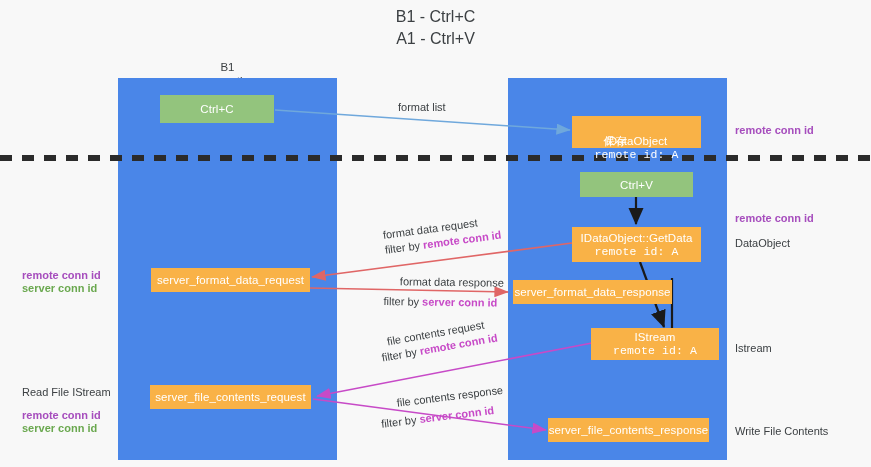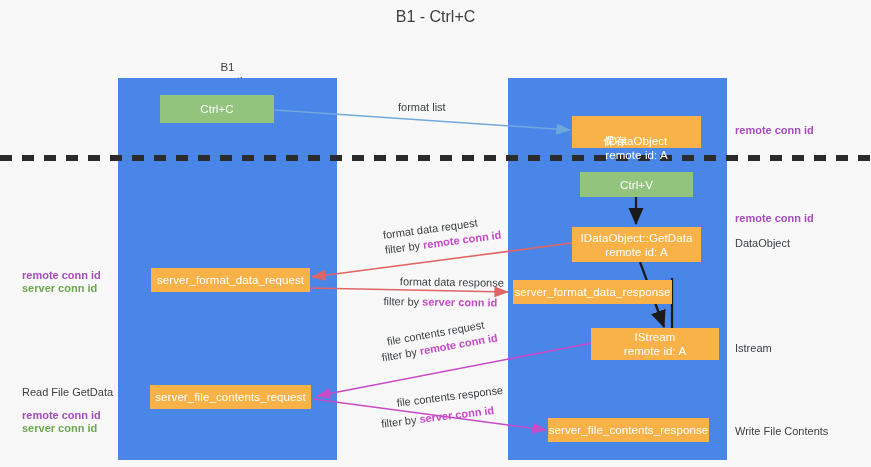--- a/index.html
+++ b/index.html
@@ -22,21 +22,21 @@
     display:flex;flex-direction:column;
     align-items:center;justify-content:center;
     color:#ffffff;
     font-size:11.5px;
     line-height:14px;
     text-align:center;
     letter-spacing:.1px;
   }
   .node.green{background:#93c47d;}
   .node.orange{background:#f9b247;}
-  .node .l2{font-size:11.5px;}
+  .node .l2{font-size:11.5px;font-family:Liberation Mono, monospace;}
 
   .colhead{
     position:absolute;
     text-align:center;
     font-size:11.5px;
     line-height:14px;
     color:#3c4043;
     margin-top:12px;
   }
   .title{
@@ -86,20 +86,21 @@
     font-size:11.5px;line-height:14px;color:#ffffff;
   }
 </style>
 </head>
 <body>
 
 <div id="stage">
 
   <div class="title">
     <div>B1 - Ctrl+C</div>
+    <div>A1 - Ctrl+V</div>
   </div>
 
   <div class="colhead" style="left:118px;top:48px;width:219px;">
     <div>B1</div>
     <div>connection</div>
   </div>
 
   <div class="col" style="left:118px;top:78px;width:219px;height:382px;"></div>
   <div class="col" style="left:508px;top:78px;width:219px;height:382px;"></div>
 
@@ -222,17 +223,17 @@
 
   <div class="side-label" style="left:735px;top:236px;text-align:right;">DataObject</div>
 
   <div class="side-label" style="left:735px;top:341px;">Istream</div>
 
   <div class="side-label" style="left:735px;top:424px;">Write File Contents</div>
 
   <div class="side-label bold purple" style="left:22px;top:268px;">remote conn id</div>
   <div class="side-label bold green-t" style="left:22px;top:281px;">server conn id</div>
 
-  <div class="side-label" style="left:22px;top:385px;">Read File GetData</div>
+  <div class="side-label" style="left:22px;top:385px;">Read File IStream</div>
   <div class="side-label bold purple" style="left:22px;top:408px;">remote conn id</div>
   <div class="side-label bold green-t" style="left:22px;top:421px;">server conn id</div>
 
 </div>
 
 </body></html>

